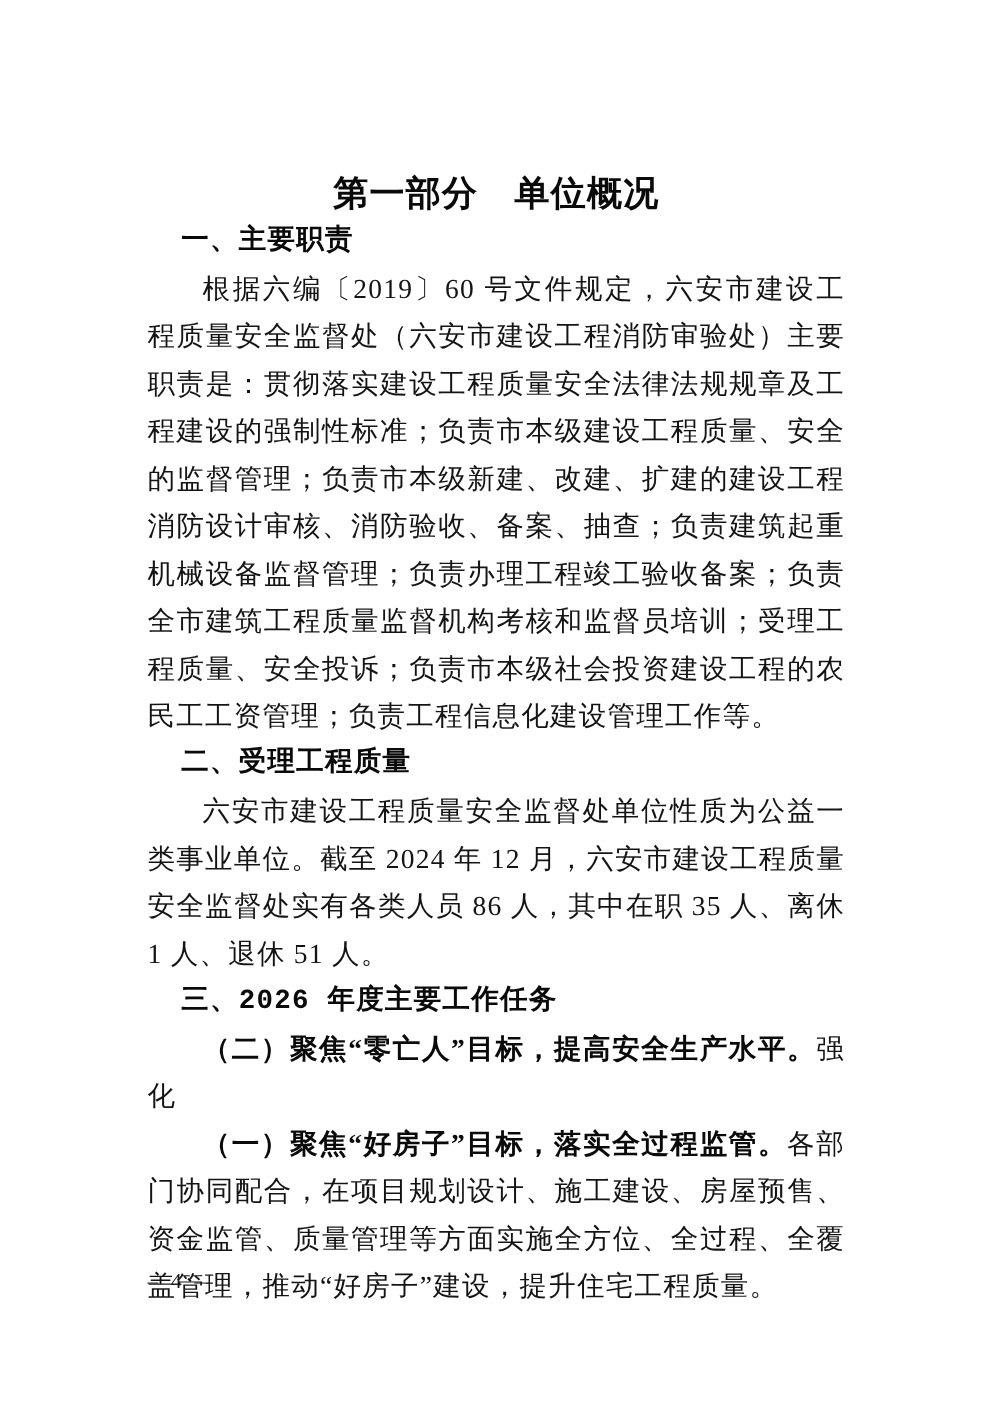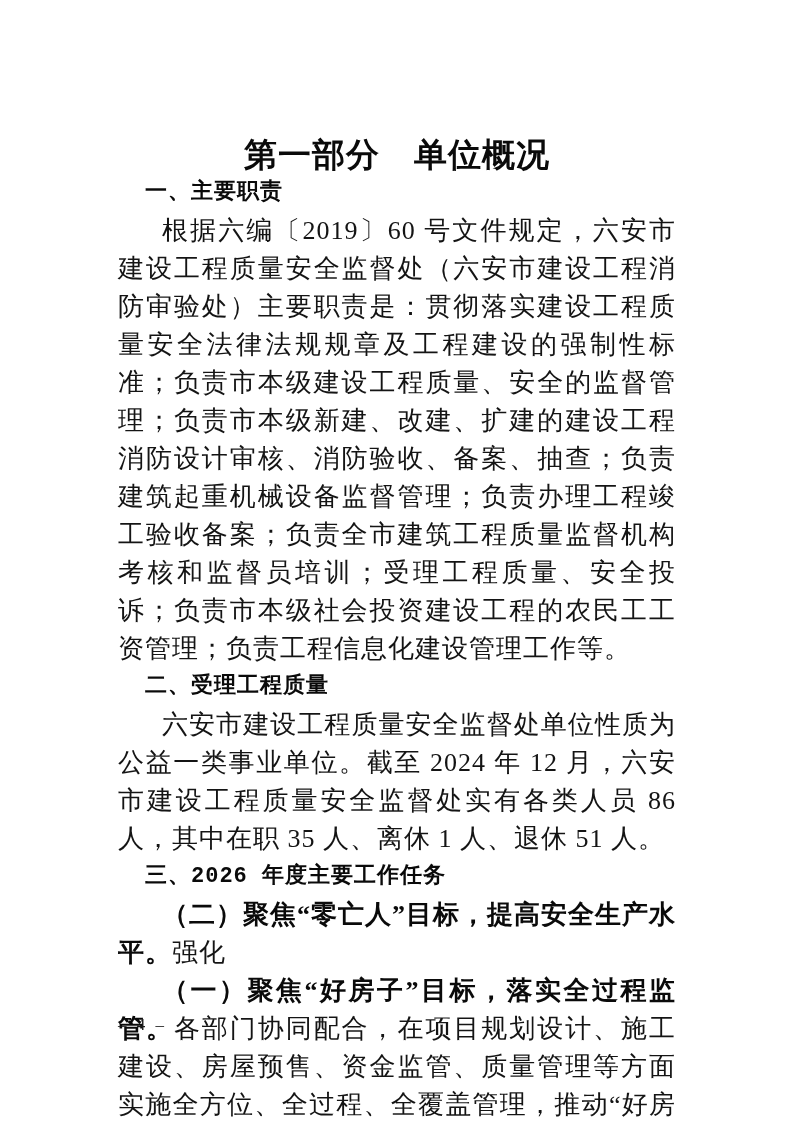--- a/index.html
+++ b/index.html
@@ -19,39 +19,39 @@
   .doc {
     position: absolute;
     left: 118px;
     top: 0;
     width: 558px;
   }
   .title {
     margin: 136px 0 0 0;
     font-family: "Liberation Sans", sans-serif;
     font-weight: bold;
-    font-size: 33px;
+    font-size: 28px;
     line-height: 38px;
     text-align: center;
     letter-spacing: 1px;
     color: #0a0a0a;
   }
   .heading {
     margin: 0;
     padding-left: 27px;
     font-family: Liberation Mono, monospace;
     font-weight: bold;
     font-size: 22px;
     line-height: 38px;
     letter-spacing: 1px;
     color: #0a0a0a;
   }
   .para {
     margin: 0;
-    font-size: 26px;
+    font-size: 22px;
     line-height: 38px;
     letter-spacing: 1px;
     text-align: justify;
     text-indent: 44px;
     color: #141414;
   }
   .lead {
     font-weight: bold;
     color: #0a0a0a;
   }

